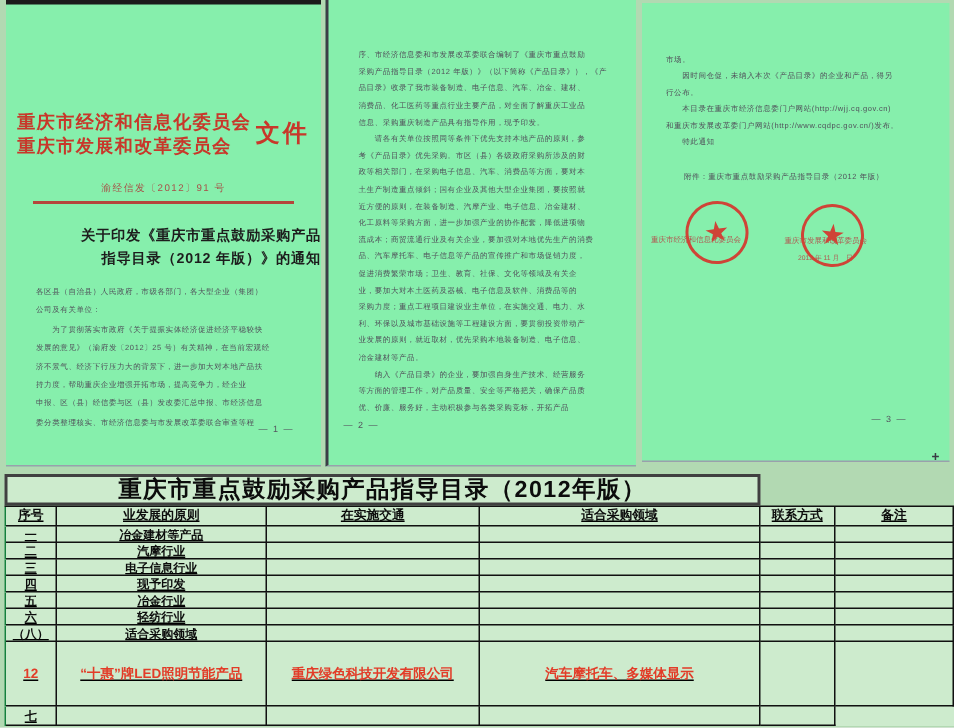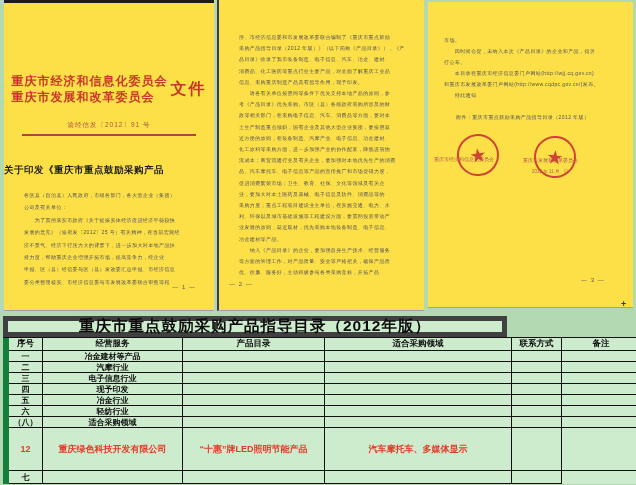--- a/index.html
+++ b/index.html
@@ -4,32 +4,32 @@
 <style>
   * { margin:0; padding:0; box-sizing:border-box; }
   html,body { background:#e8e8e8; }
   body { font-family:"Liberation Sans", sans-serif; }
   .canvas {
     position:relative; width:636px; height:485px; overflow:hidden;
     background:#b2d9b2;
   }
   
   .page {
-    position:absolute; background:#fde047;
+    position:absolute; background:#86efac;
     border-bottom:1px solid #9aa0ac;
   }
   .page1 { left:4px; top:0; width:210px; height:311px; border-top:3px solid #1b1b1b; }
   .page2 { left:217px; top:0; width:207px; height:311px; border-left:2px solid #3c3c46; }
   .page3 { left:428px; top:2px; width:205px; height:306px; }
   .org-block { position:absolute; left:0; top:70px; width:100%; display:flex; justify-content:center; align-items:center; gap:3px; }
   .org-lines { color:#c8372a; font-weight:bold; font-size:12px; line-height:16px; letter-spacing:1px; white-space:nowrap; }
   .wenjian { color:#c8372a; font-weight:bold; font-size:16px; letter-spacing:2px; white-space:nowrap; }
   .doc-no { position:absolute; left:0; top:118px; width:100%; text-align:center; color:#a85048; font-size:6.5px; letter-spacing:1px; }
   .red-rule { position:absolute; left:18px; top:131px; width:174px; height:2px; background:#b5453b; }
-  .doc-title { position:absolute; left:0; top:159px; width:100%; text-align:left; color:#1d1d1d; font-weight:bold; font-size:9.5px; line-height:15px; letter-spacing:0.5px; }
+  .doc-title { position:absolute; left:0; top:147px; width:100%; text-align:right; color:#1d1d1d; font-weight:bold; font-size:9.5px; line-height:15px; letter-spacing:0.5px; }
   .body-lines { position:absolute; color:#50505a; font-size:5px; letter-spacing:0.4px; white-space:nowrap; overflow:hidden; }
   .p1-body { left:20px; top:186px; width:174px; line-height:12.4px; }
   .p2-body { left:20px; top:32px;  width:172px; line-height:11.2px; }
   .p3-body { left:16px; top:33px;  width:176px; line-height:11px; }
   .tline { white-space:nowrap; overflow:hidden; }
   .attach-line { position:absolute; left:28px; top:112px; color:#50505a; font-size:5px; letter-spacing:0.4px; white-space:nowrap; }
   .page-no { position:absolute; color:#55555f; font-size:6px; letter-spacing:1px; }
   .pn1 { right:18px; top:281px; }
   .pn2 { left:10px;  top:281px; }
   .pn3 { left:153px; top:275px; }
@@ -40,28 +40,28 @@
   .seal2 { left:106px; top:134px; transform:rotate(6deg); }
   .seal-label { position:absolute; color:#b05a52; font-size:5px; white-space:nowrap; z-index:1; }
   .sl-left  { left:6px;   top:154px; }
   .sl-right { left:95px;  top:155px; }
   .seal-date { position:absolute; left:104px; top:167px; color:#b05a52; font-size:4.5px; white-space:nowrap; z-index:1; }
   .cursor-mark { position:absolute; left:193px; top:297px; color:#3a3a44; font-size:9px; font-weight:bold; }
   
   .cat-table { position:absolute; left:3px; top:316px; width:633px; }
   .cat-title {
     position:absolute; left:0; top:0; width:504px; height:21px;
-    background:#cdebcd; border:5px solid #404040;
+    background:#cdebcd; border:2px solid #404040;
     display:flex; align-items:center; justify-content:center;
     font-weight:bold; font-size:15.5px; letter-spacing:1px; color:#0c0c0c;
     white-space:nowrap;
   }
   .grid-body { position:absolute; left:0; top:21px; width:633px; border-top:1px solid #111; }
   .trow { display:grid; grid-template-columns:34px 140px 142px 187px 50px 79px;
-          height:11px; border-left:6px solid #15803d; background:#cdebcd; }
+          height:11px; border-left:1px solid #15803d; background:#cdebcd;text-decoration:underline; }
   .trow.hdr { height:13px; }
   .trow.tall { height:43px; }
   .trow:last-child { height:13px; }
   .tcell { border-right:1px solid #111; border-bottom:1px solid #111;
            display:flex; align-items:center; justify-content:center;
            font-size:8px; font-weight:bold; color:#0d0d0d; white-space:nowrap; overflow:hidden; }
   .trow.hdr .tcell { font-size:8.5px; }
   .trow.red .tcell { color:#e23c28; font-size:9px; }
 </style>
 </head>
@@ -74,20 +74,21 @@
       <div class="org-lines">
         <div>重庆市经济和信息化委员会</div>
         <div>重庆市发展和改革委员会</div>
       </div>
       <div class="wenjian">文件</div>
     </div>
     <div class="doc-no">渝经信发〔2012〕91 号</div>
     <div class="red-rule"></div>
     <div class="doc-title">
       <div>关于印发《重庆市重点鼓励采购产品</div>
+      <div>指导目录（2012 年版）》的通知</div>
     </div>
     <div class="body-lines p1-body">
         <div class="tline">各区县（自治县）人民政府，市级各部门，各大型企业（集团）</div>
         <div class="tline">公司及有关单位：</div>
         <div class="tline">　　为了贯彻落实市政府《关于提振实体经济促进经济平稳较快</div>
         <div class="tline">发展的意见》（渝府发〔2012〕25 号）有关精神，在当前宏观经</div>
         <div class="tline">济不景气、经济下行压力大的背景下，进一步加大对本地产品扶</div>
         <div class="tline">持力度，帮助重庆企业增强开拓市场，提高竞争力，经企业</div>
         <div class="tline">申报、区（县）经信委与区（县）发改委汇总申报、市经济信息</div>
         <div class="tline">委分类整理核实、市经济信息委与市发展改革委联合审查等程</div>
@@ -144,22 +145,22 @@
       </div>
     <div class="page-no pn3">— 3 —</div>
     <div class="cursor-mark">+</div>
   </div>
 
   <div class="cat-table">
     <div class="cat-title">重庆市重点鼓励采购产品指导目录（2012年版）</div>
     <div class="grid-body">
       <div class="trow hdr">
         <div class="tcell">序号</div>
-        <div class="tcell">经营服务</div>
-        <div class="tcell">产品目录</div>
+        <div class="tcell">业发展的原则</div>
+        <div class="tcell">在实施交通</div>
         <div class="tcell">适合采购领域</div>
         <div class="tcell">联系方式</div>
         <div class="tcell">备注</div>
       </div>
       <div id="table-rows">
           <div class="trow">
             <div class="tcell">一</div>
             <div class="tcell">冶金建材等产品</div>
             <div class="tcell"></div>
             <div class="tcell"></div>
@@ -209,22 +210,22 @@
           <div class="trow">
             <div class="tcell">（八）</div>
             <div class="tcell">适合采购领域</div>
             <div class="tcell"></div>
             <div class="tcell"></div>
             <div class="tcell"></div>
             <div class="tcell"></div>
           </div>
           <div class="trow red tall">
             <div class="tcell">12</div>
+            <div class="tcell">“十惠”牌LED照明节能产品</div>
             <div class="tcell">重庆绿色科技开发有限公司</div>
-            <div class="tcell">“十惠”牌LED照明节能产品</div>
             <div class="tcell">汽车摩托车、多媒体显示</div>
             <div class="tcell"></div>
             <div class="tcell"></div>
           </div>
           <div class="trow">
             <div class="tcell">七</div>
             <div class="tcell"></div>
             <div class="tcell"></div>
             <div class="tcell"></div>
             <div class="tcell"></div>

